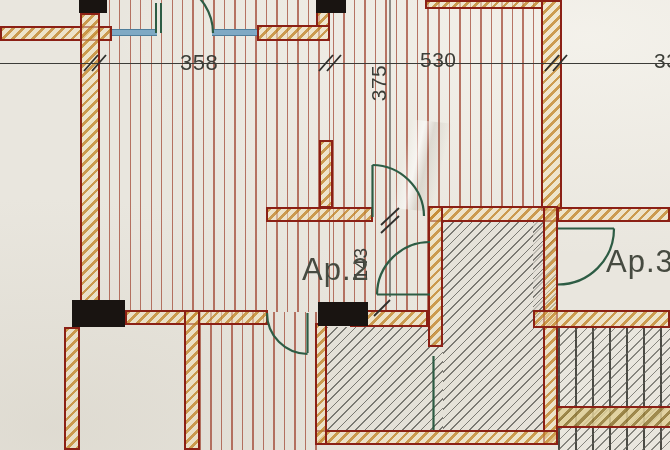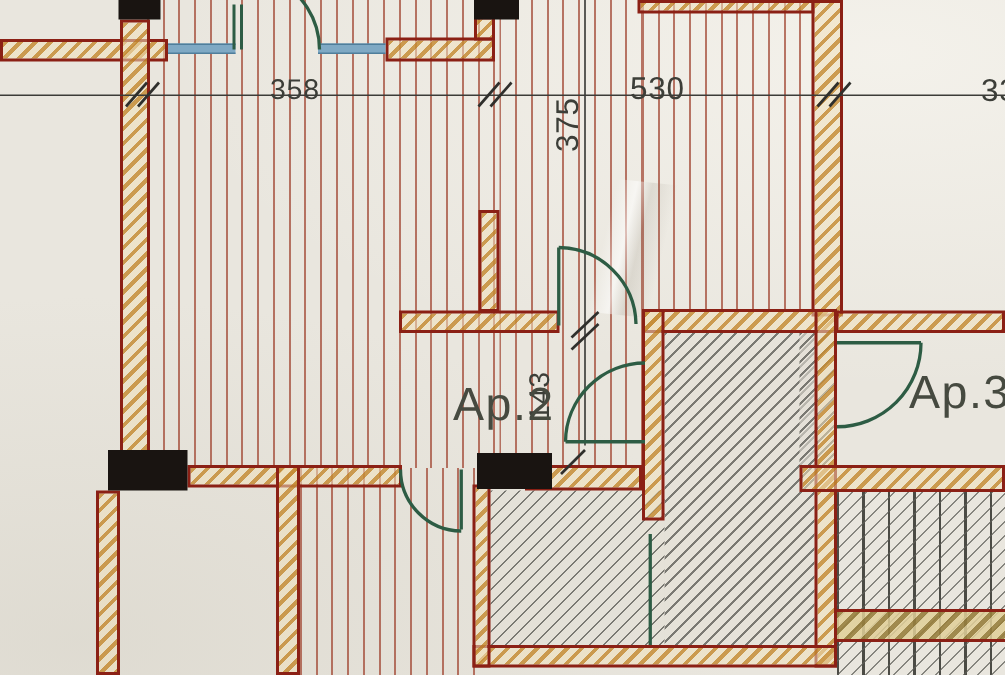--- a/index.html
+++ b/index.html
@@ -133,21 +133,21 @@
       <path class="door" d="M 430 294.5 H 377"></path>
       <path class="door" d="M 377 294.5 A 53 53 0 0 1 430 242"></path>
       <path class="door" d="M 307.5 313 V 353"></path>
       <path class="door" d="M 267 313 A 41 41 0 0 0 307.5 354"></path>
       <path class="door" d="M 558 228.5 H 614"></path>
       <path class="door" d="M 614 228.5 A 56 56 0 0 1 558 284.5"></path>
       <path class="door" d="M 433.5 356 V 430"></path>
     </g>
   </svg>
 
-  <div class="abs dimtxt" style="left:180px;top:50px;font-size:19px;">358</div>
+  <div class="abs dimtxt" style="left:180px;top:50px;font-size:22px;">358</div>
   <div class="abs dimtxt" style="left:420px;top:48px;">530</div>
   <div class="abs dimtxt" style="left:654px;top:49px;">33</div>
   <div class="abs dimtxt rot" style="left:355px;top:72px;width:46px;height:22px;">375</div>
   <div class="abs dimtxt rot" style="left:338px;top:253px;width:46px;height:22px;font-size:19px;">143</div>
 
   <div class="abs aptxt" style="left:302px;top:252px;">Ap.2</div>
   <div class="abs aptxt" style="left:606px;top:244px;">Ap.3</div>
 
 </div>
 

